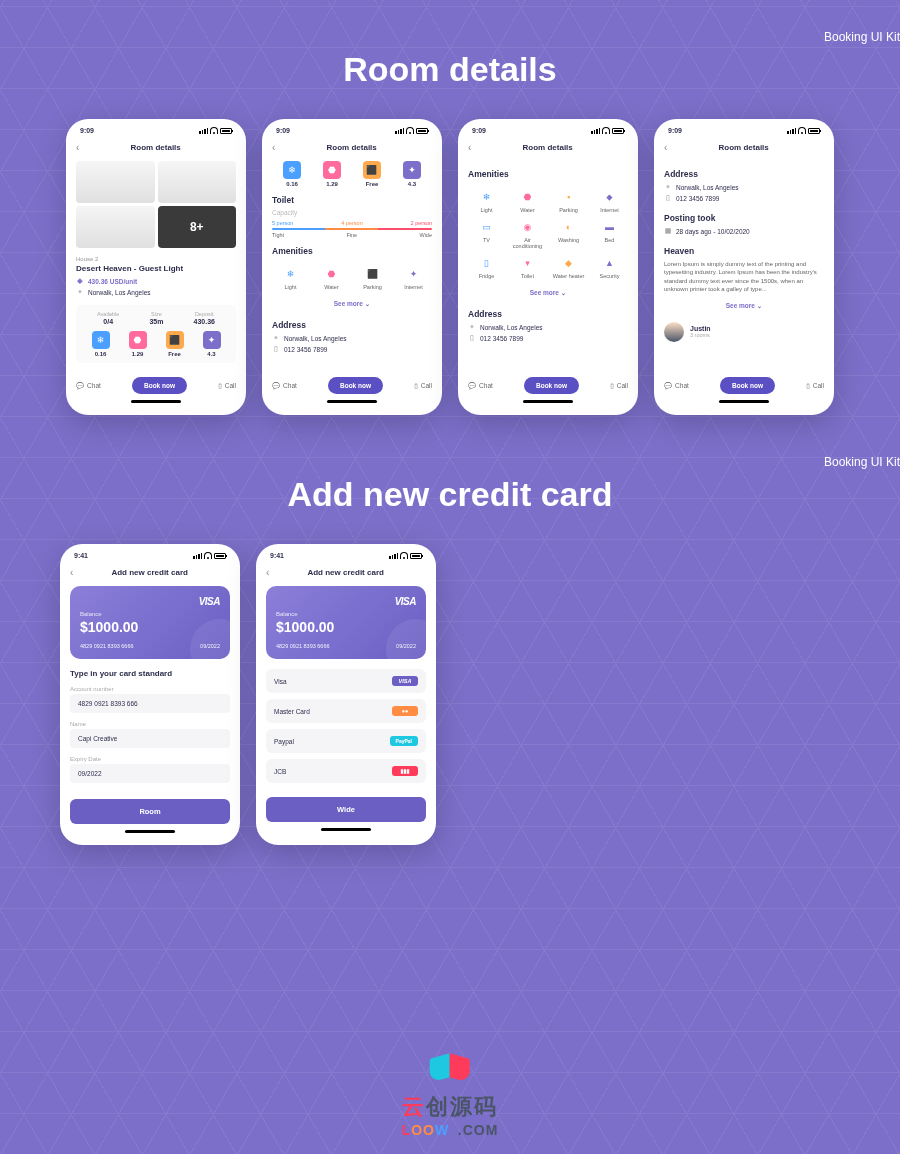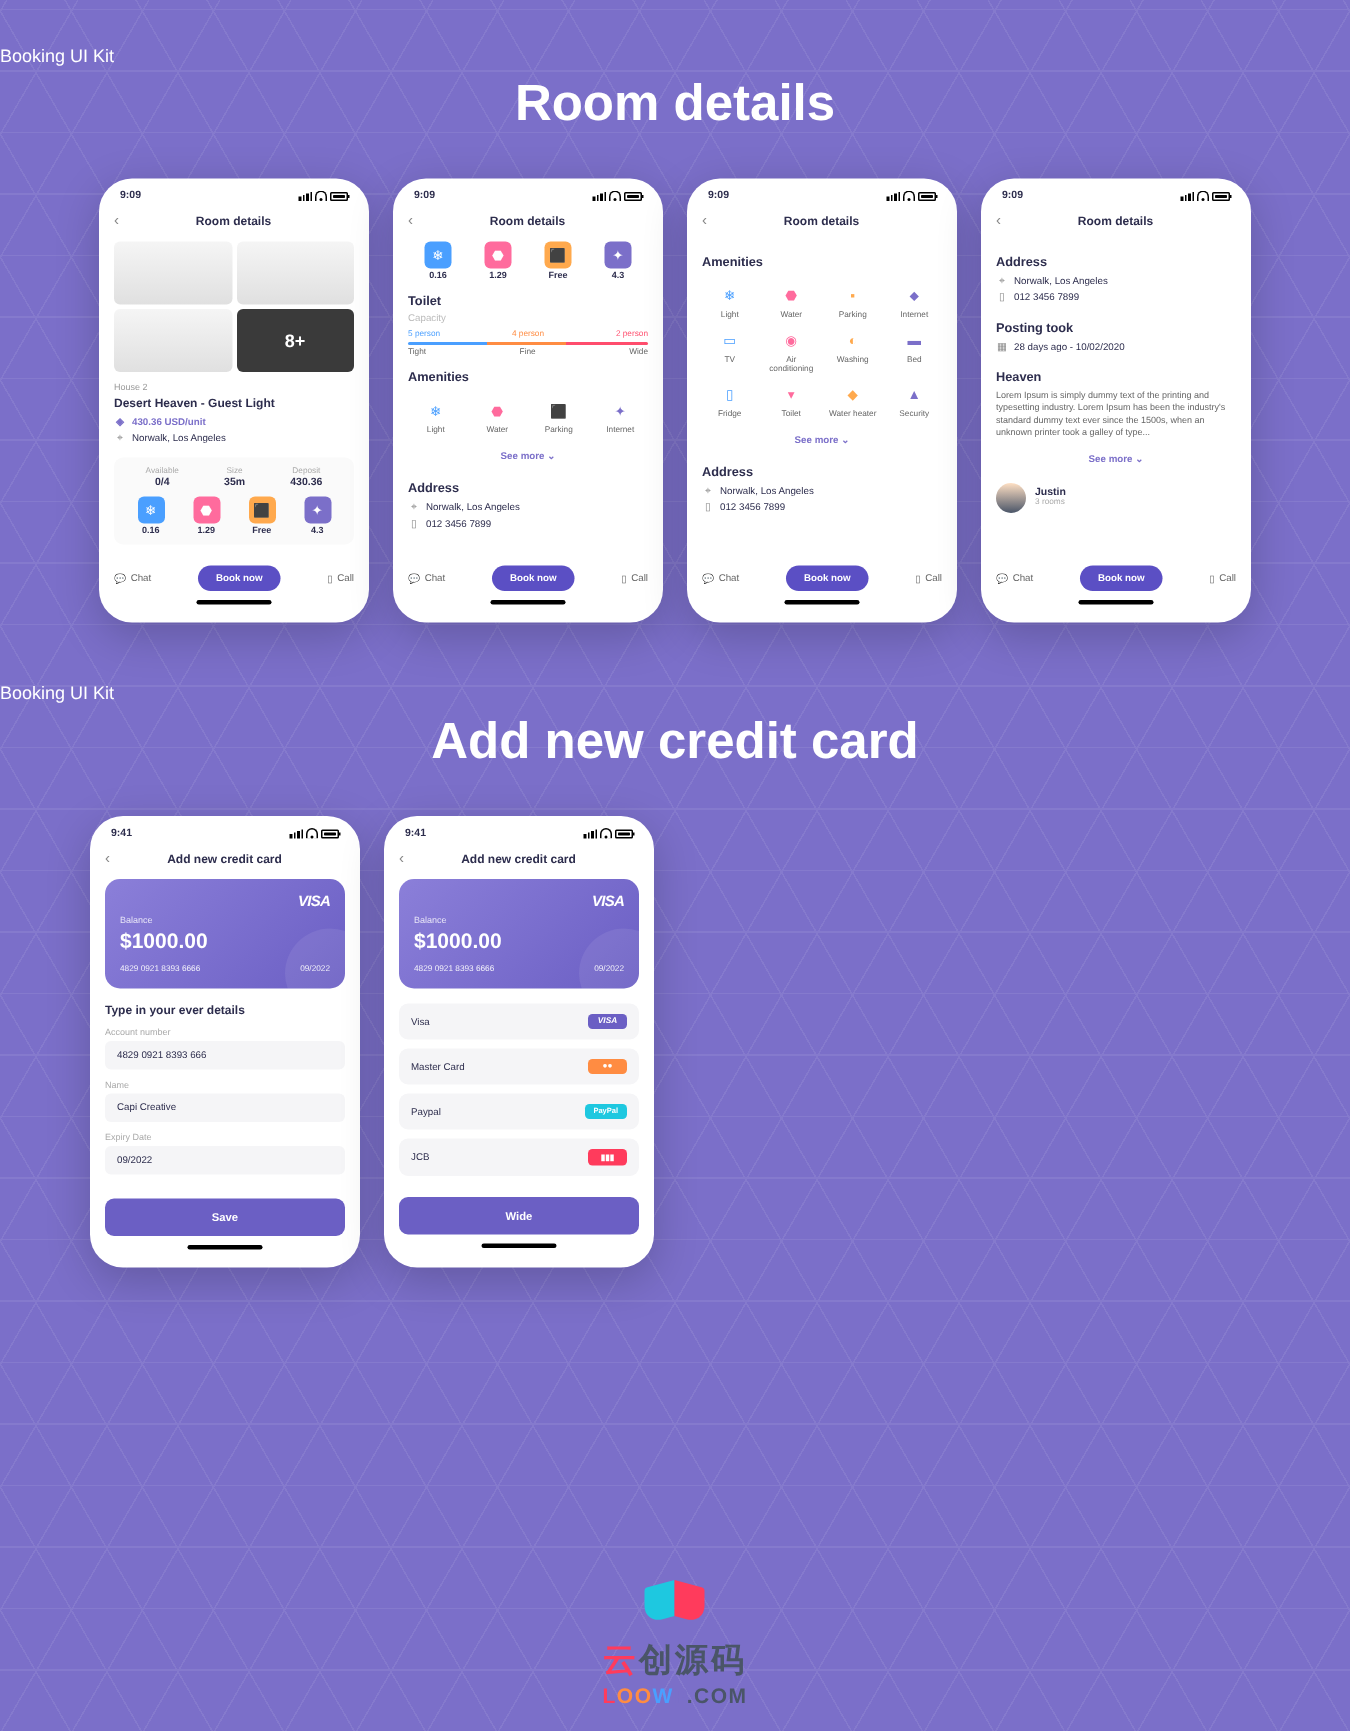--- a/index.html
+++ b/index.html
@@ -1,18 +1,18 @@
 <!DOCTYPE html>
 <html><head>
 <meta charset="utf-8">
 <style>
 *{margin:0;padding:0;box-sizing:border-box;font-family:-apple-system,BlinkMacSystemFont,sans-serif}
 body{background:#7b6fc9;min-height:1154px;width:900px;padding:30px 0 40px;position:relative;overflow:hidden}
 .bg-pattern{position:absolute;inset:0;opacity:0.08;background-image:repeating-linear-gradient(60deg,transparent,transparent 40px,#fff 40px,#fff 41px),repeating-linear-gradient(-60deg,transparent,transparent 40px,#fff 40px,#fff 41px),repeating-linear-gradient(0deg,transparent,transparent 40px,#fff 40px,#fff 41px)}
-.section-kicker{text-align:left;color:#fff;font-size:12px;font-weight:500;margin-bottom:6px;position:relative}
+.section-kicker{text-align:right;color:#fff;font-size:12px;font-weight:500;margin-bottom:6px;position:relative}
 .section-title{text-align:center;color:#fff;font-size:34px;font-weight:800;margin-bottom:30px;position:relative}
 .phones{display:flex;justify-content:center;gap:16px;position:relative;margin-bottom:40px}
 .phone{width:180px;background:#fff;border-radius:22px;padding:8px 10px 12px;box-shadow:0 8px 30px rgba(0,0,0,0.2);font-size:7px;color:#2d2d4d;display:flex;flex-direction:column}
 .status-bar{display:flex;justify-content:space-between;align-items:center;font-size:7px;font-weight:600;padding:0 4px 4px}
 .status-icons{display:flex;gap:2px;align-items:center}
 .sig{display:inline-flex;gap:1px;align-items:flex-end}
 .sig span{width:1.5px;background:#000;display:inline-block}
 .sig span:nth-child(1){height:3px}.sig span:nth-child(2){height:4px}.sig span:nth-child(3){height:5px}.sig span:nth-child(4){height:6px}
 .wifi-ic{width:8px;height:6px;position:relative}
 .wifi-ic::before{content:"";position:absolute;bottom:0;left:50%;transform:translateX(-50%);width:2px;height:2px;border-radius:50%;background:#000}
@@ -436,28 +436,28 @@
   </div>
   <div class="card-visual">
     <div class="visa">VISA</div>
     <div class="bal-lbl">Balance</div>
     <div class="bal-val">$1000.00</div>
     <div class="card-bottom">
       <span>4829 0921 8393 6666</span>
       <span>09/2022</span>
     </div>
   </div>
-  <div class="form-title">Type in your ever details</div>
+  <div class="form-title">Type in your card standard</div>
   <div class="field-lbl">Account number</div>
   <div class="field-val">4829 0921 8393 666</div>
   <div class="field-lbl">Name</div>
   <div class="field-val">Capi Creative</div>
   <div class="field-lbl">Expiry Date</div>
   <div class="field-val">09/2022</div>
-  <div class="save-btn">Save</div>
+  <div class="save-btn">Room</div>
   <div class="home-ind"></div>
 </div>
 
 <div class="phone">
   <div class="status-bar">
     <span>9:41</span>
     <span class="status-icons">
           <span class="sig">
             <span></span>
             <span></span>

